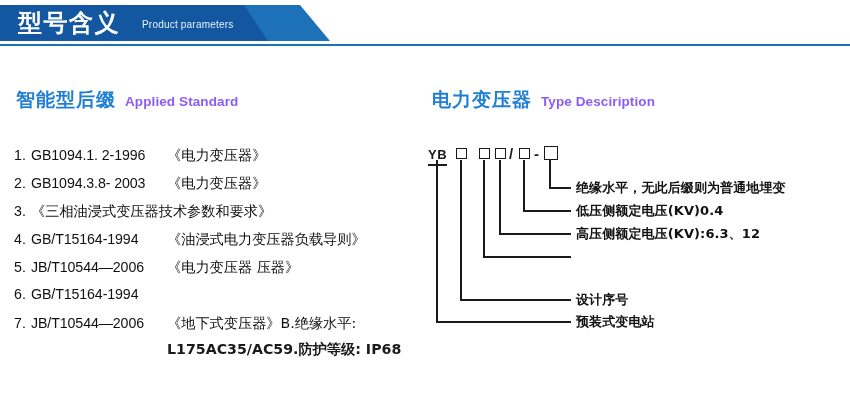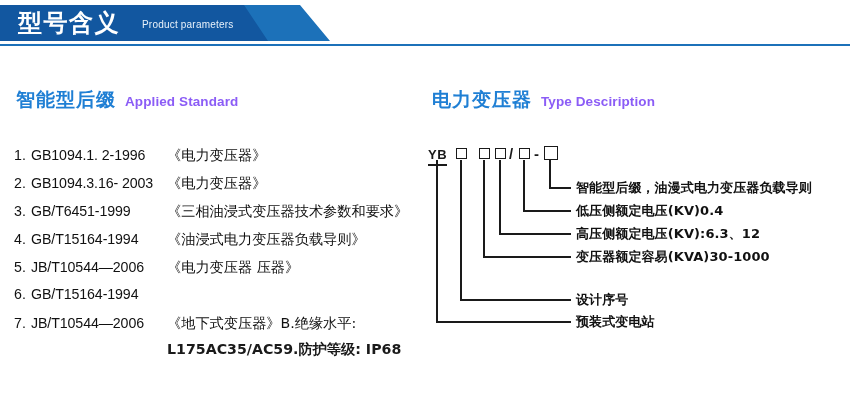--- a/index.html
+++ b/index.html
@@ -212,27 +212,26 @@
 <div id="standards-list">
 
   <div class="std-row">
     <span class="std-num">1.</span>
     <span class="std-code">GB1094.1. 2-1996</span>
     <span class="std-name">《电力变压器》</span>
   </div>
 
   <div class="std-row">
     <span class="std-num">2.</span>
-    <span class="std-code">GB1094.3.16- 2003</span>
+    <span class="std-code">GB1094.3.8- 2003</span>
     <span class="std-name">《电力变压器》</span>
   </div>
 
   <div class="std-row">
     <span class="std-num">3.</span>
-    <span class="std-code">GB/T6451-1999</span>
     <span class="std-name">《三相油浸式变压器技术参数和要求》</span>
   </div>
 
   <div class="std-row">
     <span class="std-num">4.</span>
     <span class="std-code">GB/T15164-1994</span>
     <span class="std-name">《油浸式电力变压器负载导则》</span>
   </div>
 
   <div class="std-row">
@@ -280,20 +279,19 @@
 
   <div class="vline" style="left:59px;  top:20px;  height:98px;"></div>
   <div class="hline" style="left:59px;  top:116px; width:88px;"></div>
 
   <div class="vline" style="left:36px;  top:20px;  height:141px;"></div>
   <div class="hline" style="left:36px;  top:159px; width:111px;"></div>
 
   <div class="vline" style="left:12px;  top:20px;  height:163px;"></div>
   <div class="hline" style="left:12px;  top:181px; width:135px;"></div>
 
-  <div class="type-label" style="left:152px; top:39px;">智能型后缀，油漫式电力变压器负载导则</div>
+  <div class="type-label" style="left:152px; top:39px;">绝缘水平，无此后缀则为普通地埋变</div>
   <div class="type-label" style="left:152px; top:62px;">低压侧额定电压(KV)0.4</div>
   <div class="type-label" style="left:152px; top:85px;">高压侧额定电压(KV):6.3、12</div>
-  <div class="type-label" style="left:152px; top:108px;">变压器额定容易(KVA)30-1000</div>
   <div class="type-label" style="left:152px; top:151px;">设计序号</div>
   <div class="type-label" style="left:152px; top:173px;">预装式变电站</div>
 
 </div>
 
 </body></html>

